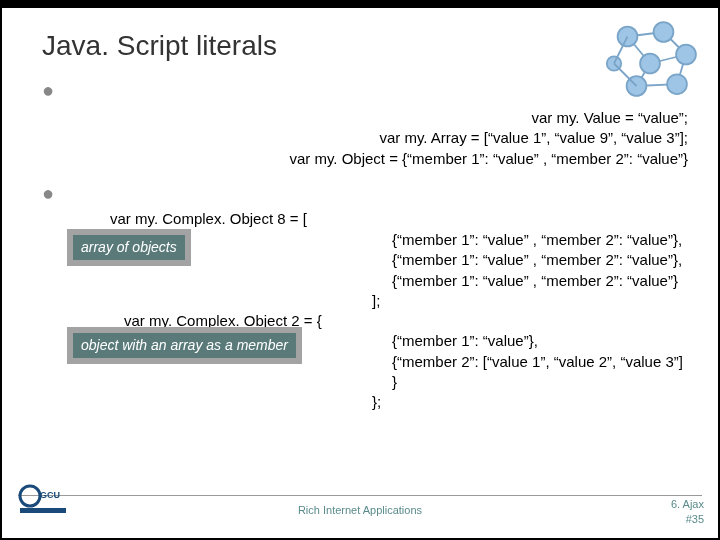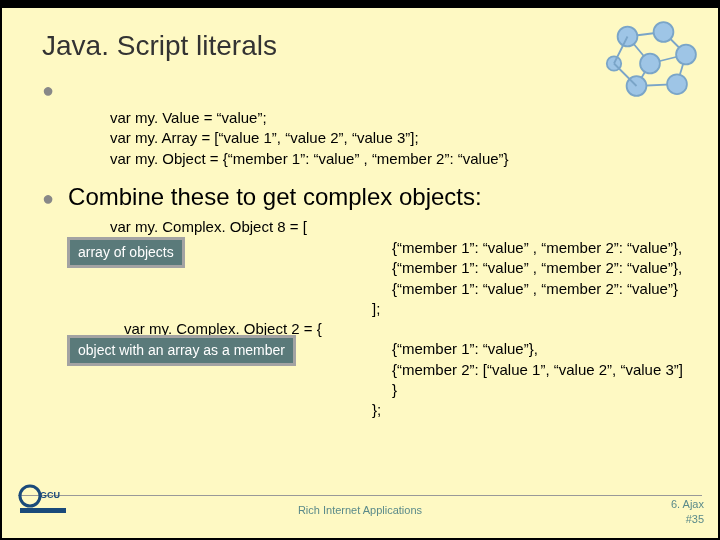--- a/index.html
+++ b/index.html
@@ -10,21 +10,21 @@
     font-family: Arial, Helvetica, sans-serif;
     position: relative;
     overflow: hidden;
   }
   .slide {
     position: absolute;
     top: 8px;
     left: 2px;
     right: 2px;
     bottom: 2px;
-    background: #fef9c3;
+    background: #ffffff;
   }
   .title {
     font-size: 28px;
     color: #333;
     padding: 22px 0 0 40px;
     font-weight: normal;
   }
   .corner-img {
     position: absolute;
     top: 6px;
@@ -50,41 +50,43 @@
   .bullet-text {
     font-size: 24px;
     color: #000;
   }
   .code-block {
     margin: 8px 0 14px 68px;
     font-size: 15px;
     color: #000;
     line-height: 1.35;
     font-family: Arial, sans-serif;
+    text-align: right;
   }
   .complex-wrap {
     margin-left: 50px;
     font-size: 15px;
     line-height: 1.35;
     position: relative;
   }
   .var-line {
     margin-left: 18px;
     margin-bottom: 1px;
   }
   .data-lines {
     margin-left: 300px;
   }
   .tag {
     display: inline-block;
     background: #5a7a7a;
     color: #fff;
     font-size: 14px;
     padding: 3px 8px;
-    border: 3px solid #a3a3a3;
+    border: 6px solid #a3a3a3;
+    font-style: italic;
   }
   .tag1 { position: absolute; left: -25px; top: 20px; }
   .tag2 { position: absolute; left: -25px; top: 118px; }
   .footer-line {
     position: absolute;
     bottom: 42px;
     left: 16px;
     right: 16px;
     border-top: 1px solid #999;
   }
@@ -145,27 +147,26 @@
 
   <h1 class="title">Java. Script literals</h1>
 
   <div class="content">
 
     <div class="bullet-row">
       <span class="bullet">●</span>
     </div>
     <div class="code-block">
       <div>var my. Value = “value”;</div>
-      <div>var my. Array = [“value 1”, “value 2”, “value 3”];</div>
+      <div>var my. Array = [“value 1”, “value 9”, “value 3”];</div>
       <div>var my. Object = {“member 1”: “value” , “member 2”: “value”}</div>
     </div>
 
     <div class="bullet-row">
       <span class="bullet">●</span>
-      <span class="bullet-text">Combine these to get complex objects:</span>
     </div>
 
     <div class="complex-wrap">
       <span class="tag tag1">array of objects</span>
       <span class="tag tag2">object with an array as a member</span>
 
       <div class="var-line">var my. Complex. Object 8 =  [</div>
       <div class="data-lines">{“member 1”: “value” , “member 2”: “value”},</div>
       <div class="data-lines">{“member 1”: “value” , “member 2”: “value”},</div>
       <div class="data-lines">{“member 1”: “value” , “member 2”: “value”}</div>

